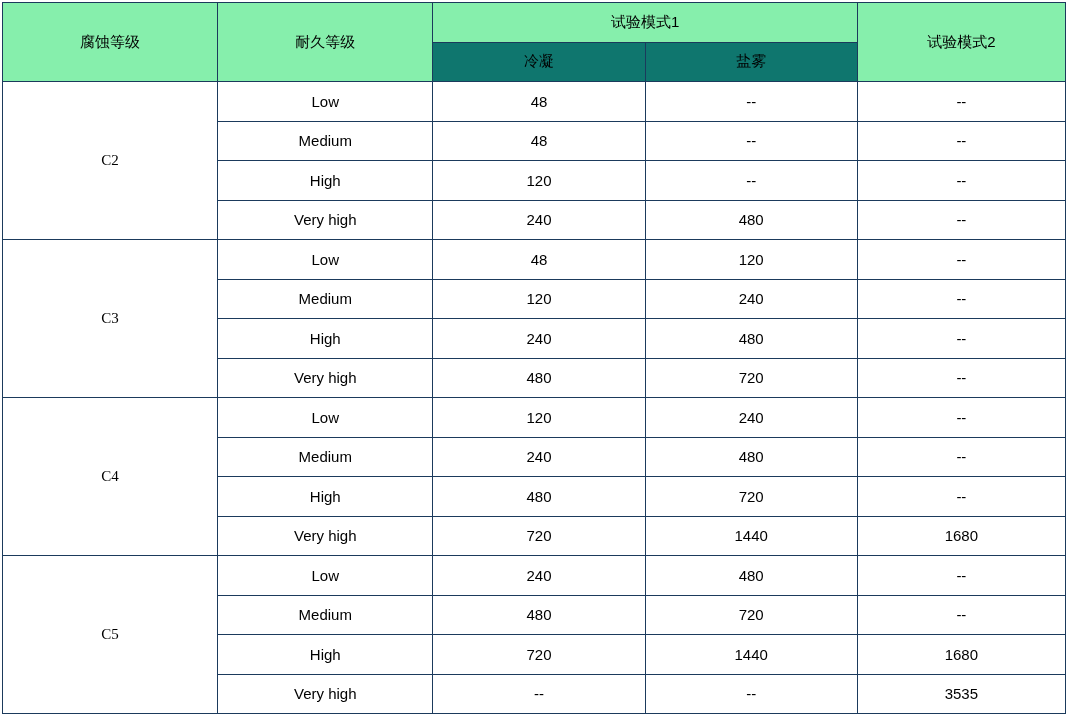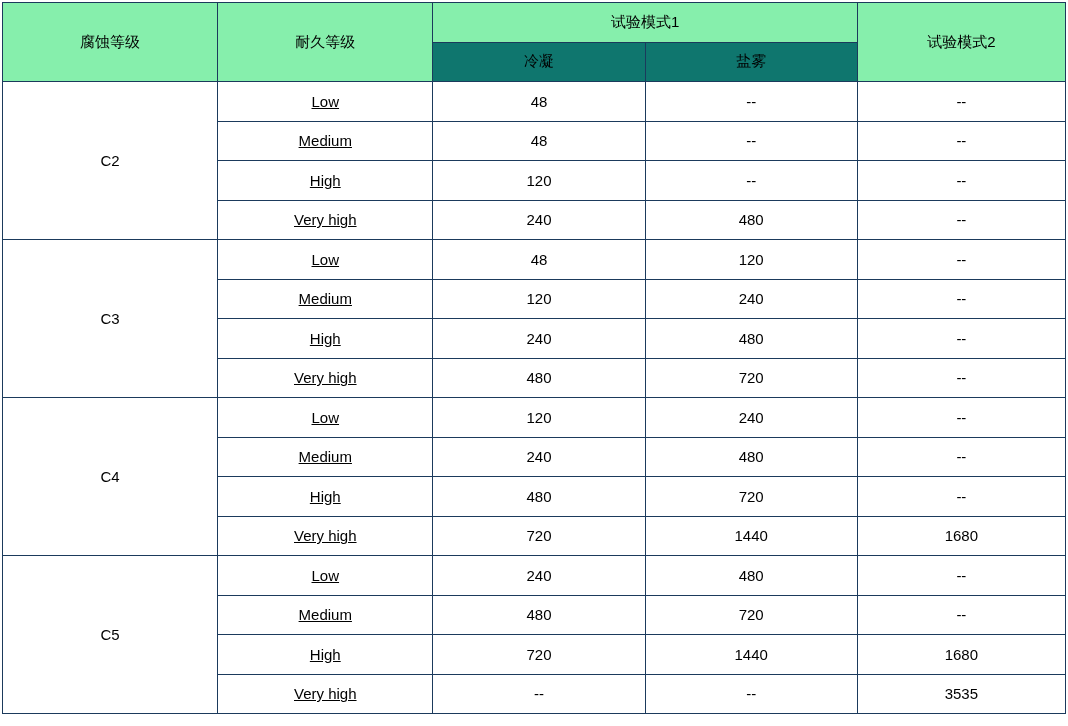--- a/index.html
+++ b/index.html
@@ -44,24 +44,24 @@
     height: 44px;
   }
   th.hdr-sub {
     background: #0f766e;
     font-size: 15.5px;
     height: 39px;
   }
   td.grp-cell {
     font-weight: bold;
     font-size: 15.5px;
+    font-family: Liberation Serif, serif;
   }
   td.dur-cell {
     font-size: 15px;
-    text-decoration: underline;
   }
   td.val-cell {
     font-size: 15px;
   }
 </style>
 </head>
 <body>
 
 <table class="spec-table">
   <colgroup>

